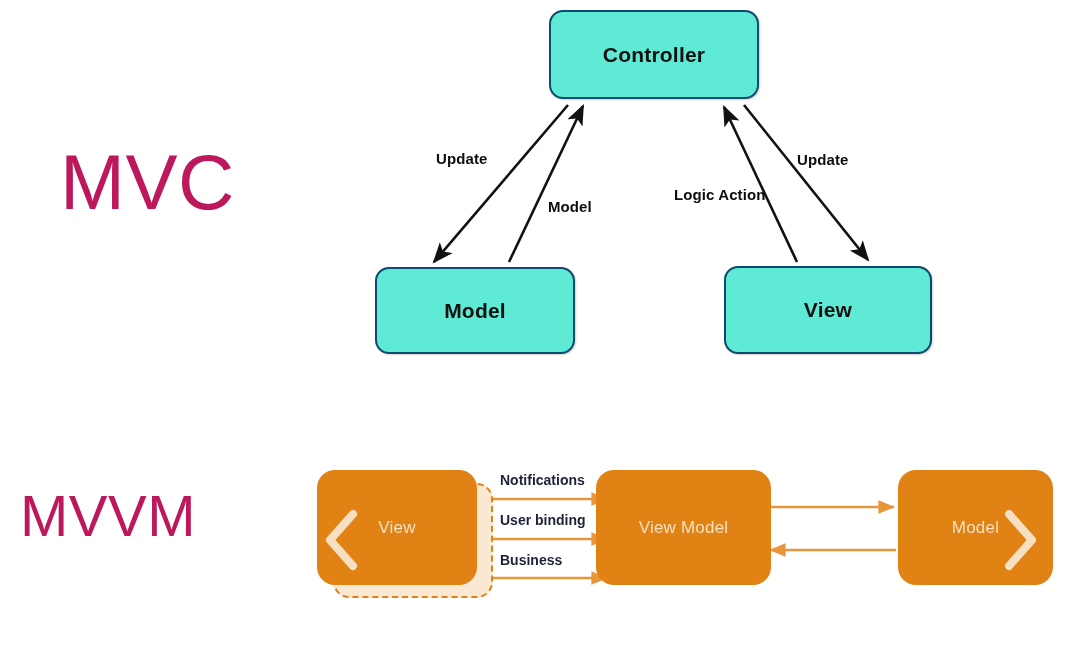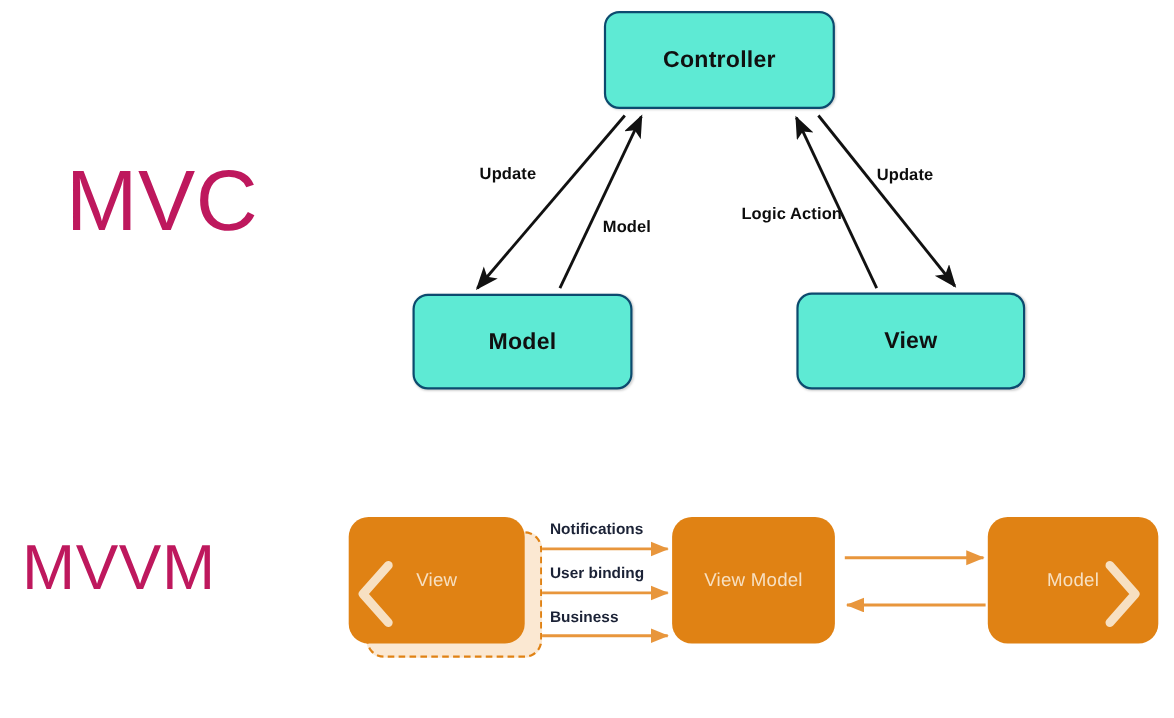--- a/index.html
+++ b/index.html
@@ -108,21 +108,21 @@
   #mvvm-view-ghost {
     position: absolute;
     left: 333px; top: 83px;
     width: 160px; height: 115px;
     background: #fbe8d2;
     border: 2px dashed #e08214;
     border-radius: 16px;
     box-sizing: border-box;
   }
   #mvvm-view      { left: 317px; top: 70px;  width: 160px; height: 115px; }
-  #mvvm-viewmodel { left: 611px; top: 70px;  width: 148px; height: 115px; justify-content: center; }
+  #mvvm-viewmodel { left: 596px; top: 70px;  width: 175px; height: 115px; justify-content: center; }
   #mvvm-model     { left: 898px; top: 70px;  width: 155px; height: 115px; }
 
   .chevron {
     position: absolute;
     z-index: 1;
     pointer-events: none;
   }
   #chevron-left  { left: 320px; top: 108px; }
   #chevron-right { left: 1000px; top: 108px; }
 

